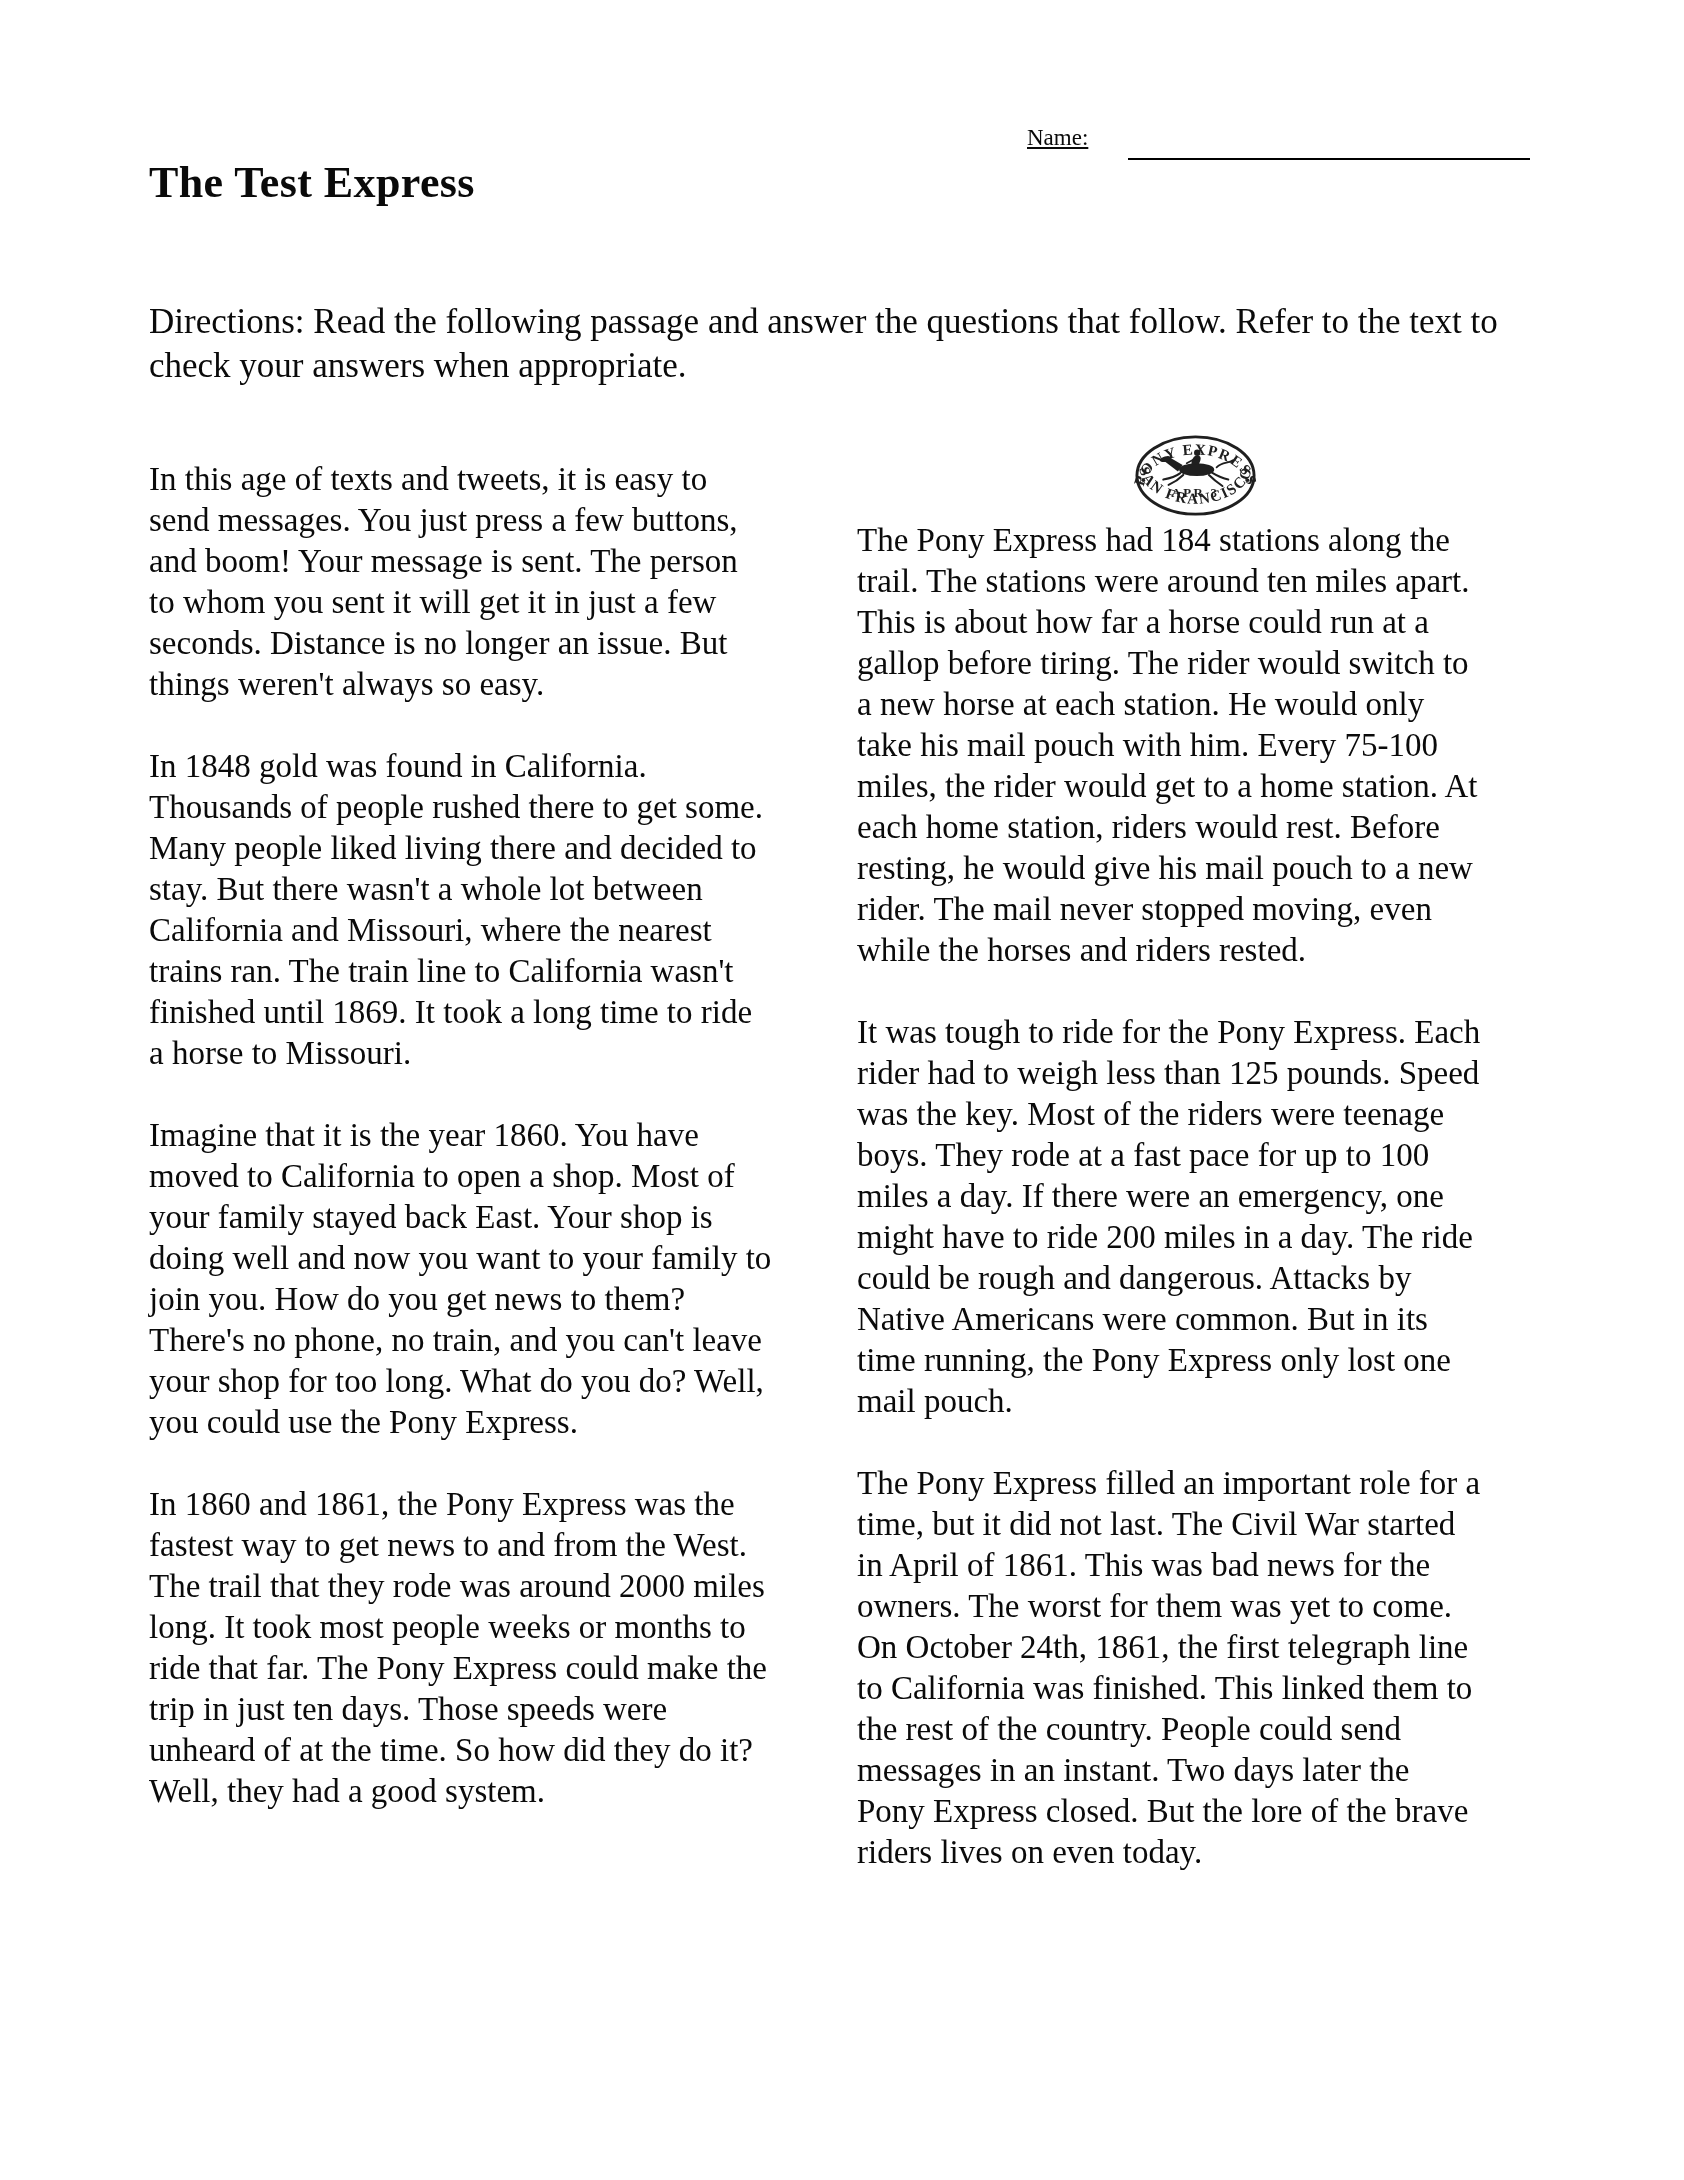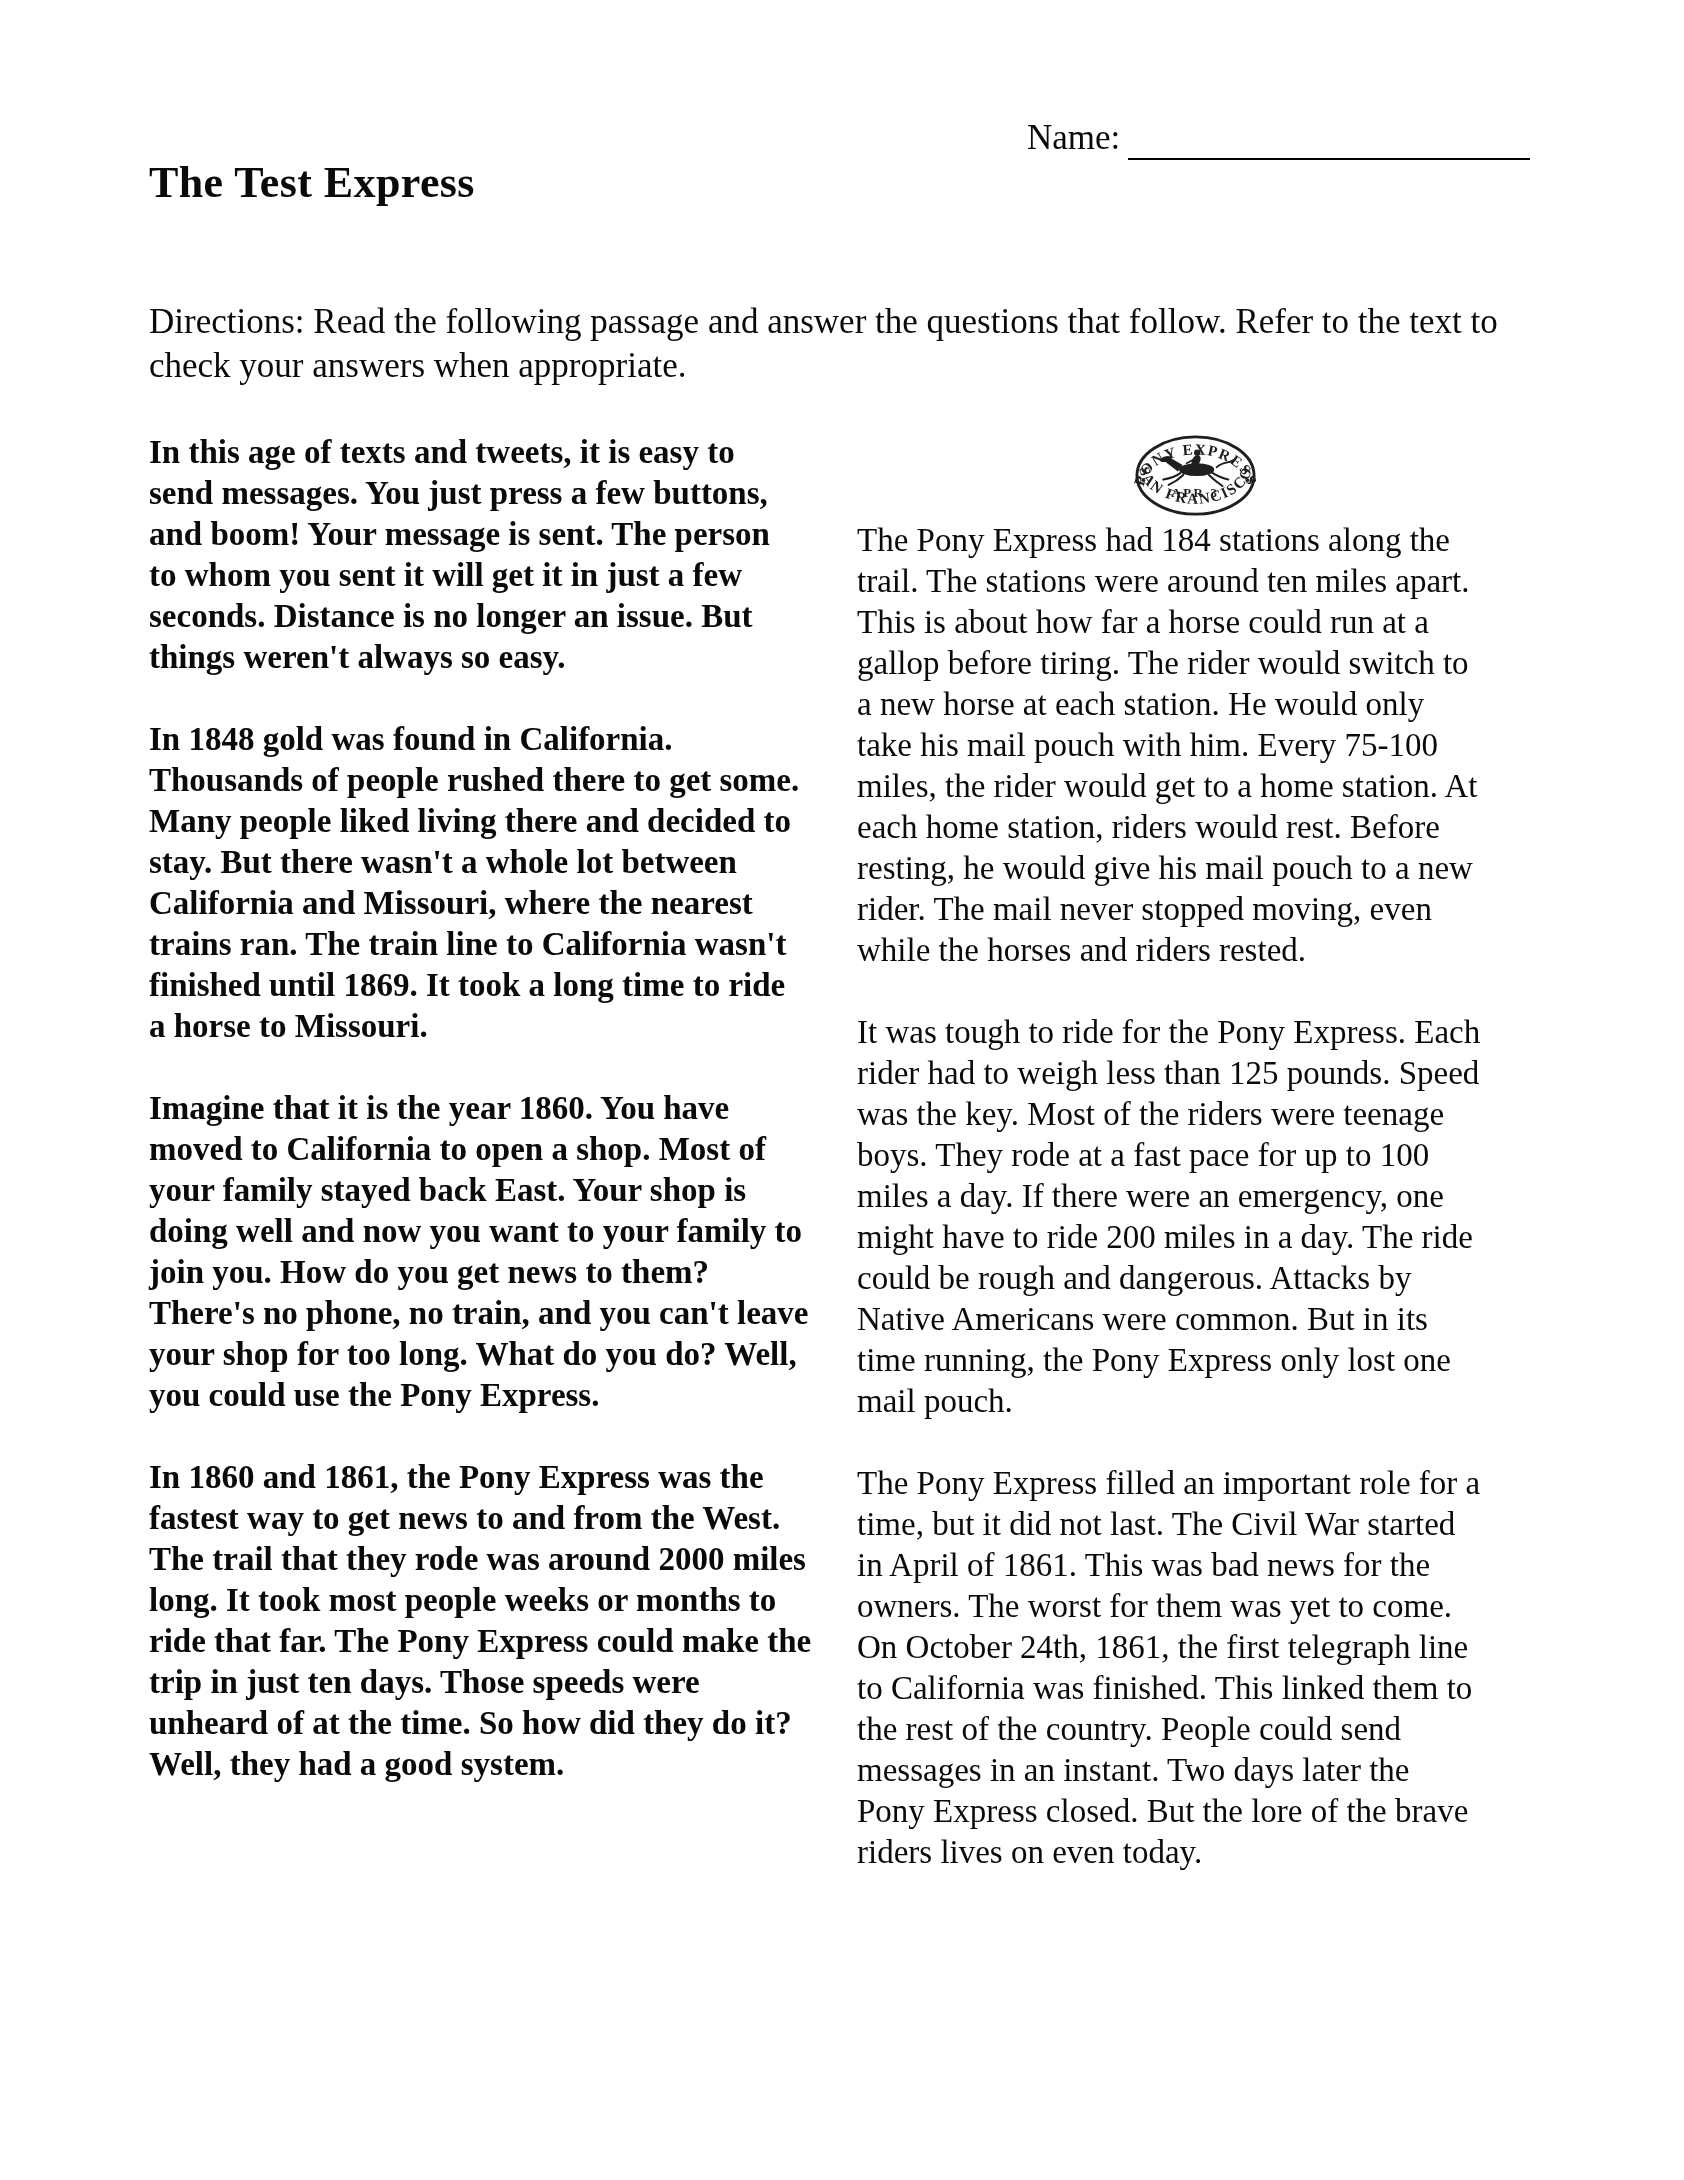--- a/index.html
+++ b/index.html
@@ -6,41 +6,41 @@
   #page{
     position:relative;
     width:1685px;height:2181px;
     background:#ffffff;
     color:#0a0a0a;
     font-family:"Liberation Serif","DejaVu Serif",serif;
     overflow:hidden;
   }
   #name-block{
     position:absolute;left:1027px;top:118px;
-    font-size:35px;line-height:39px;white-space:nowrap;
+    font-size:23px;line-height:39px;white-space:nowrap;text-decoration:underline;
   }
   #name-underline{
     position:absolute;left:1128px;top:158px;
     width:402px;height:0;border-top:2.6px solid #000;
   }
   #title-block{
     position:absolute;left:149px;top:153px;
     font-size:44px;font-weight:bold;line-height:60px;
     letter-spacing:0.4px;white-space:nowrap;
   }
   #directions{
     position:absolute;left:149px;top:300px;width:1418px;
     font-size:35px;line-height:44px;
   }
   #directions b{font-weight:normal;}
   .col{
     position:absolute;
     font-size:33px;line-height:41px;
   }
-  #left-col{left:149px;top:432px;width:681px;font-weight:bold;}
+  #left-col{left:149px;top:459px;width:681px;}
   #right-col{left:857px;top:431px;width:677px;}
   .para{
     white-space:pre;
     margin:0 0 41px 0;
   }
   #right-col .para:first-of-type{margin-top:21px;}
   #stamp-wrap{width:129px;margin:0 auto;}
   #stamp-wrap svg{display:block;width:129px;height:89px;}
   .stamp-arc-text{
     font-family:"Liberation Serif","DejaVu Serif",serif;

